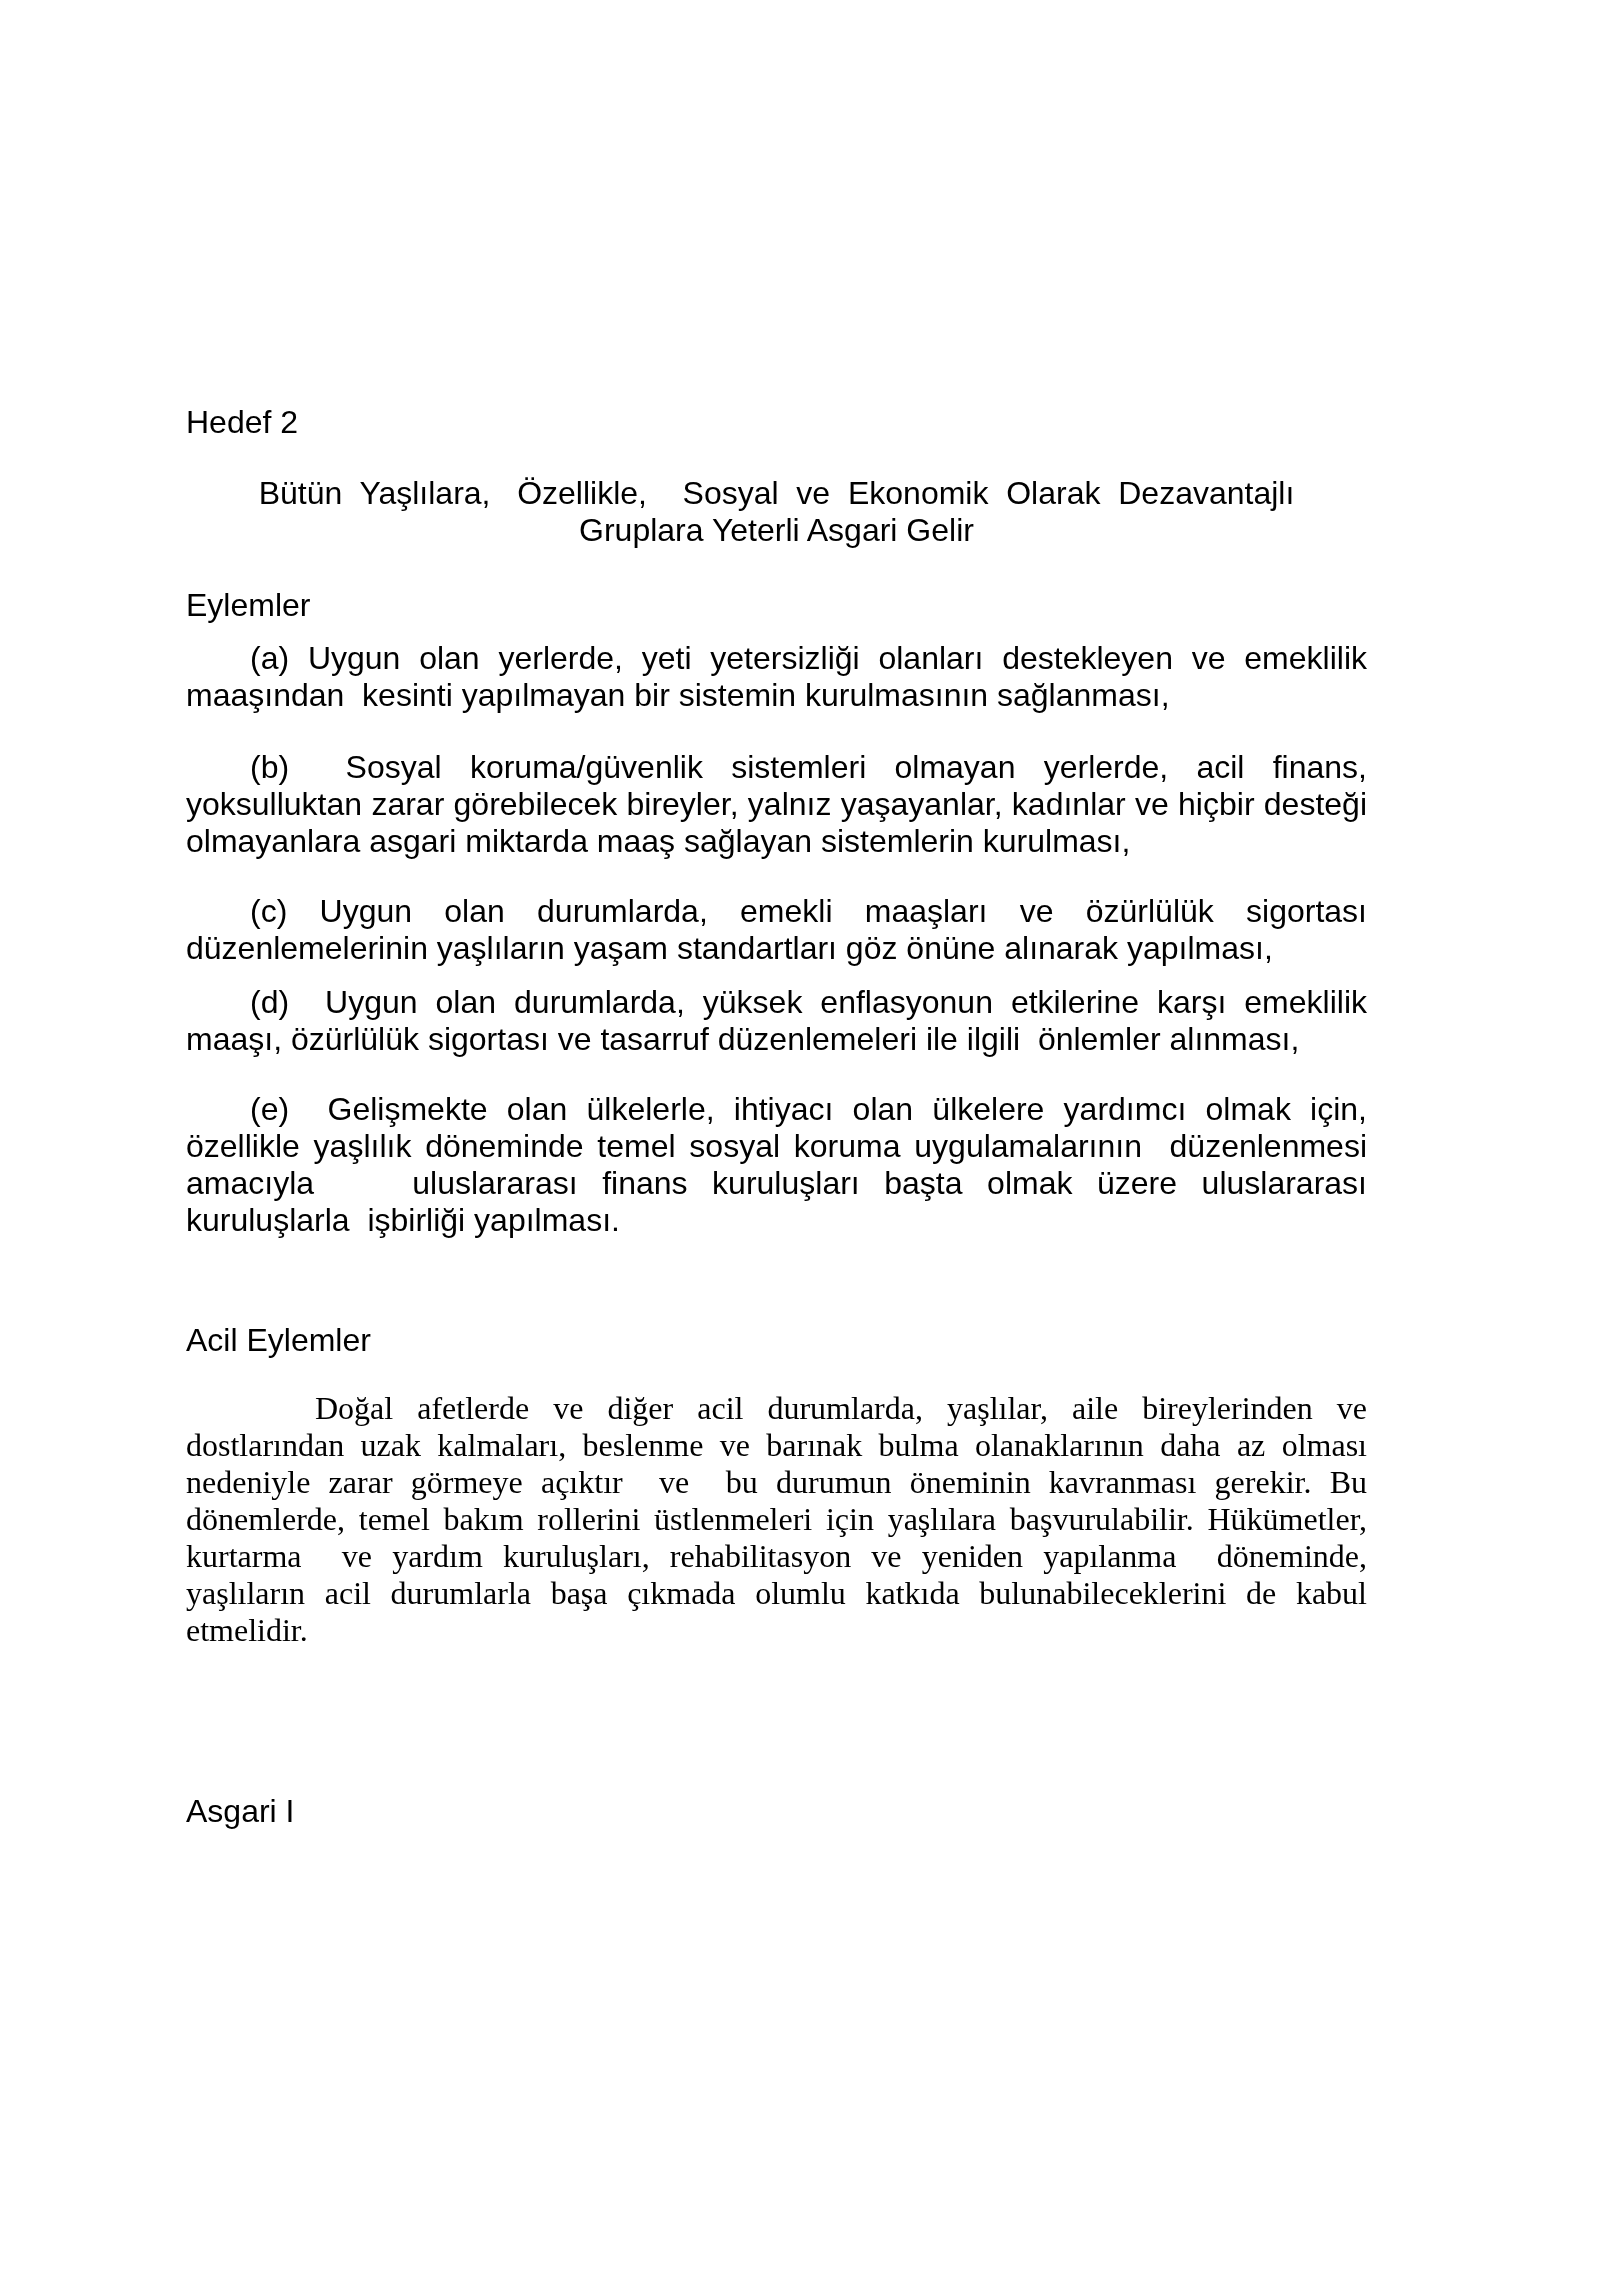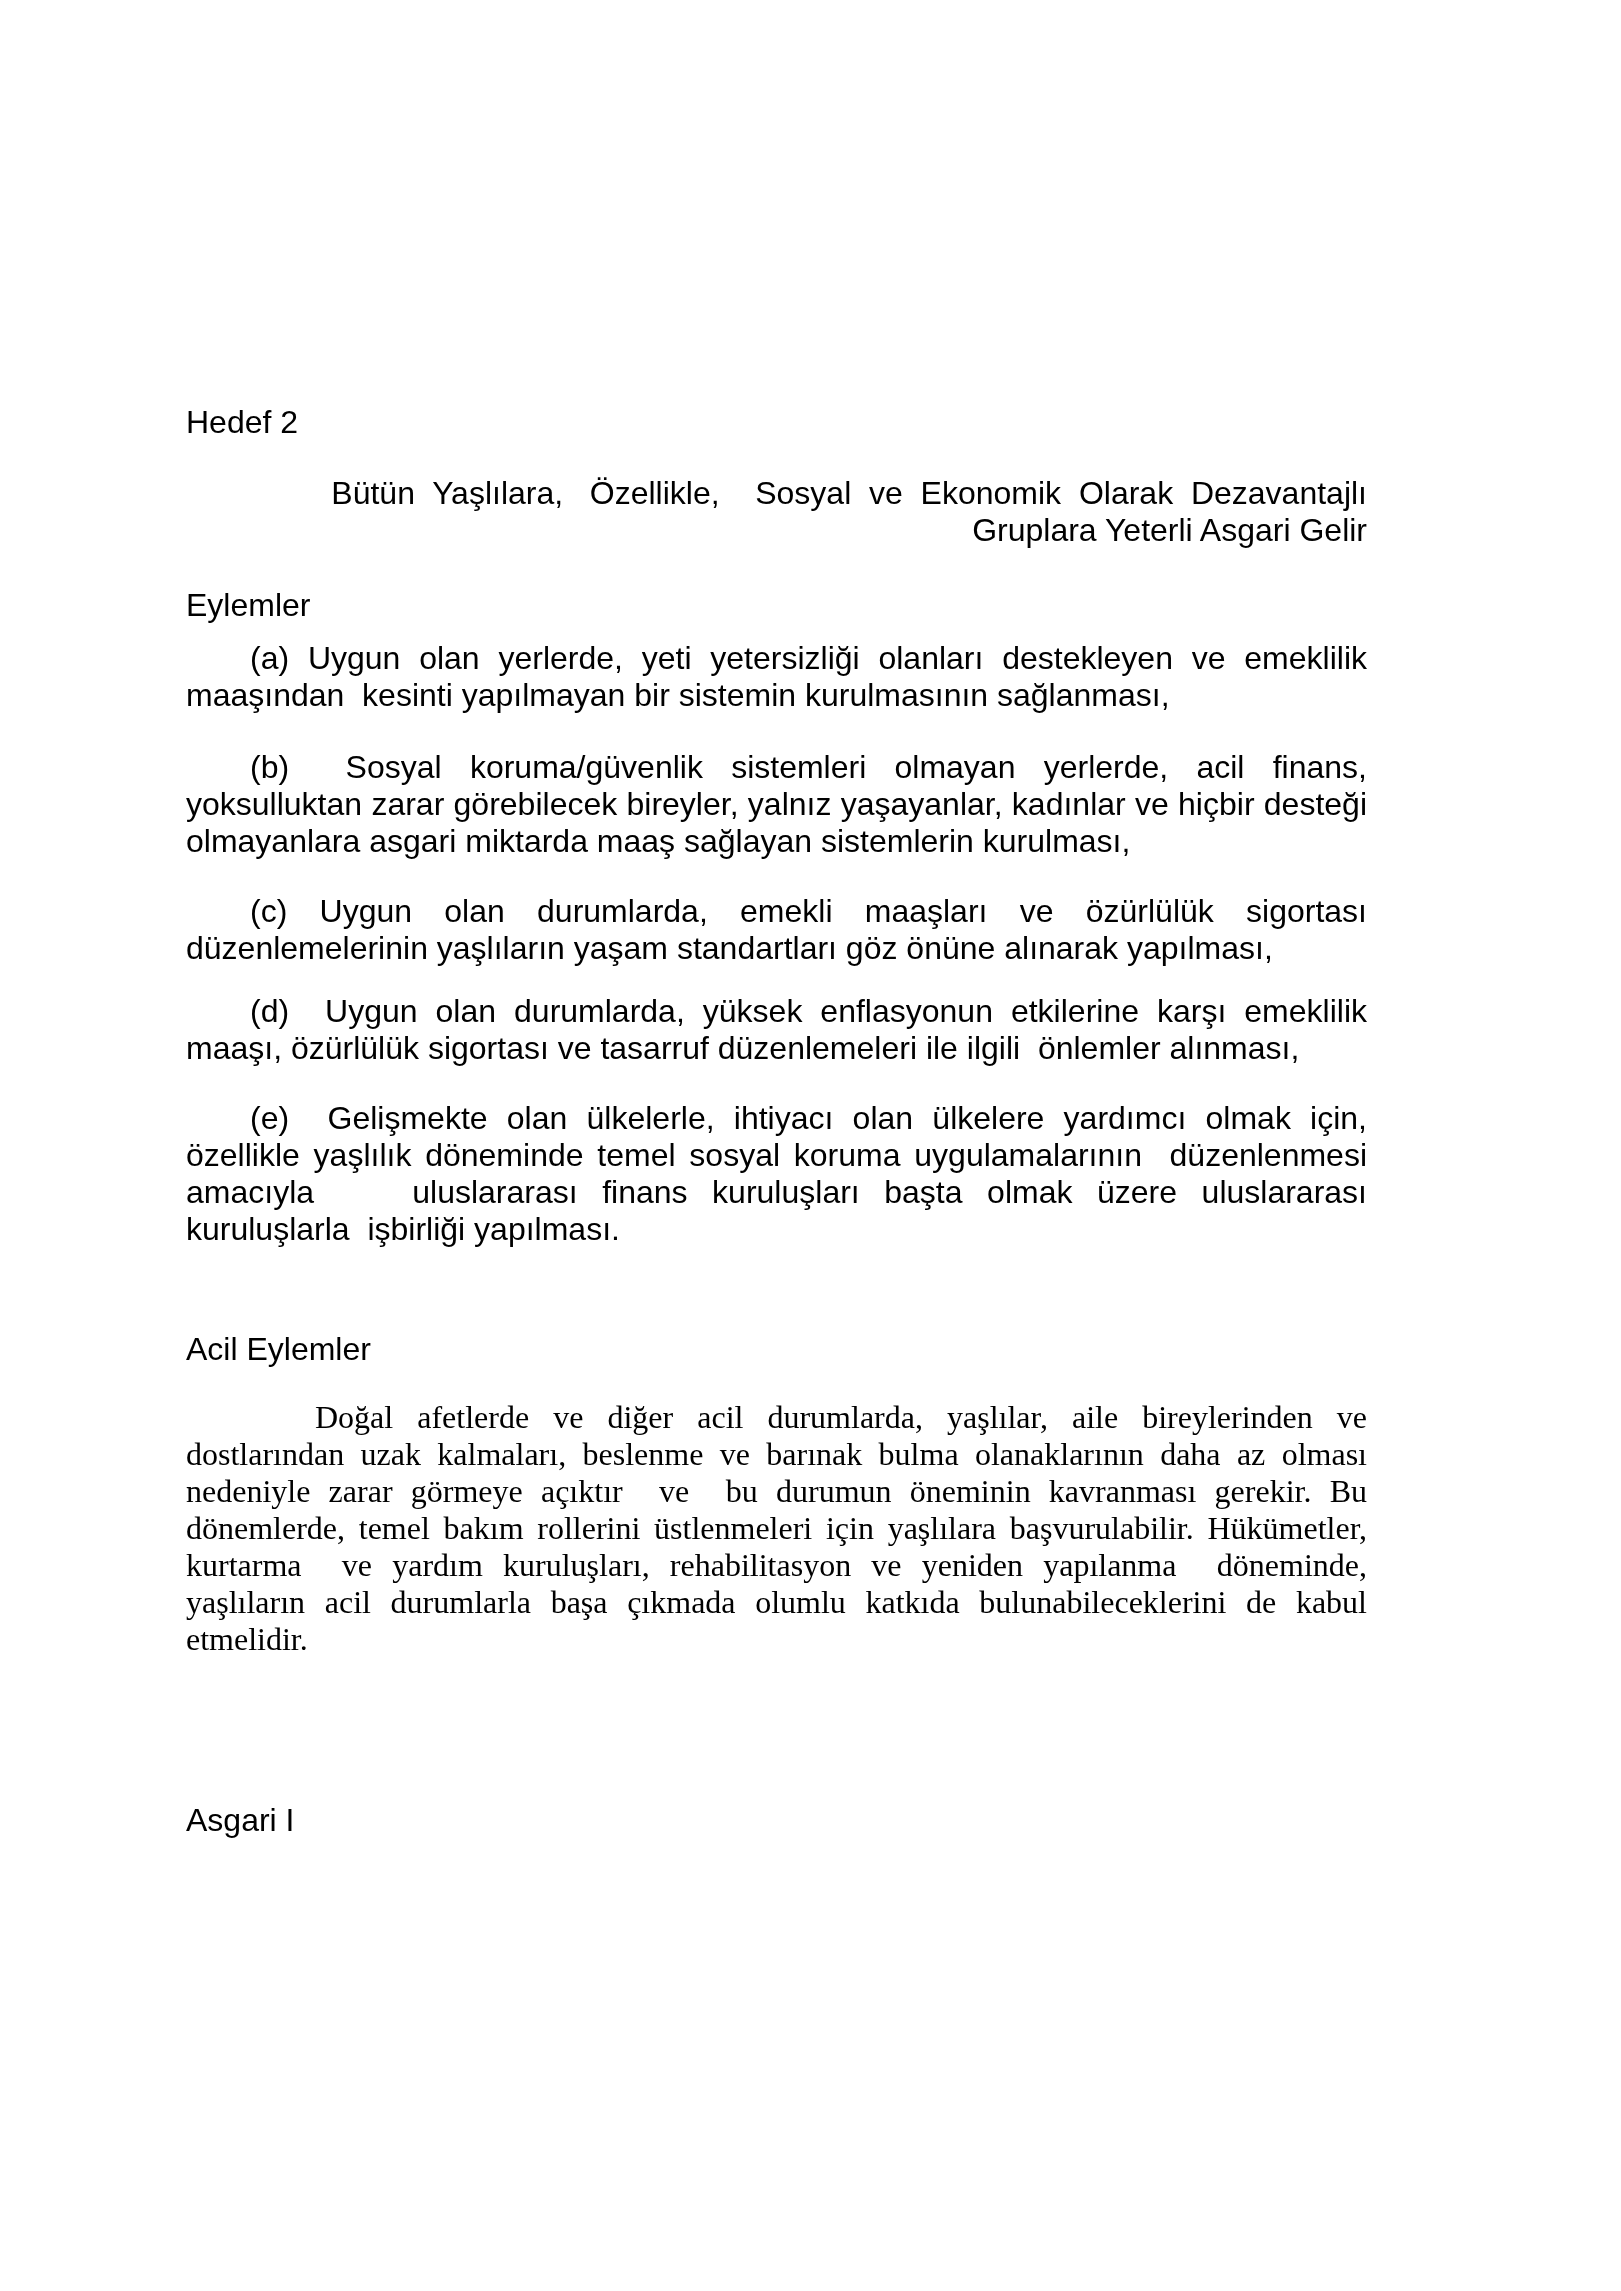--- a/index.html
+++ b/index.html
@@ -24,37 +24,37 @@
     font-size: 32px;
     line-height: 37px;
     color: #000000;
   }
   .block { margin: 0; }
   .heading {
     text-align: left;
     white-space: pre-wrap;
   }
   .title {
-    text-align: right;
+    text-align: center;
     white-space: pre-wrap;
   }
   .para {
     text-align: justify;
     text-justify: inter-word;
     white-space: pre-wrap;
   }
   .ind1 { text-indent: 64px; }
   .ind2 { text-indent: 129px; font-family: Liberation Serif, serif; }
 
   .b1  { margin-top: 34px; }
   .b2  { margin-top: 38px; }
   .b3  { margin-top: 16px; }
   .b4  { margin-top: 35px; }
   .b5  { margin-top: 33px; }
-  .b6  { margin-top: 26px; }
+  .b6  { margin-top: 17px; }
   .b7  { margin-top: 33px; }
   .b8  { margin-top: 83px; }
   .b9  { margin-top: 31px; }
   .b10 { margin-top: 144px; }
 </style>
 </head>
 <body>
 
 <div class="page">
   <div class="content">

